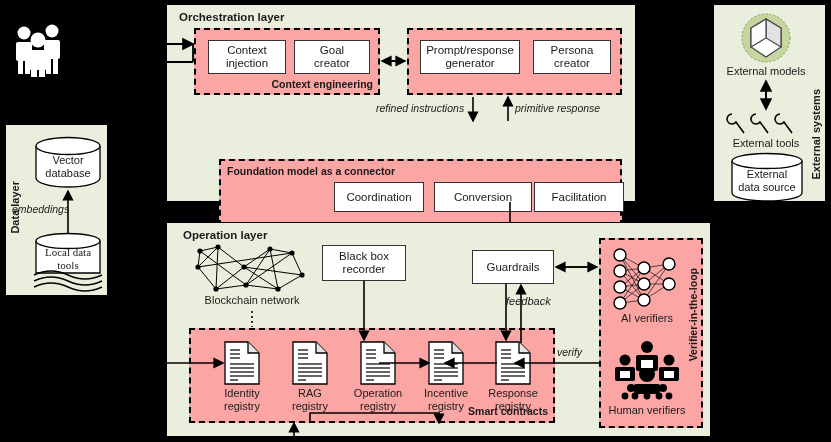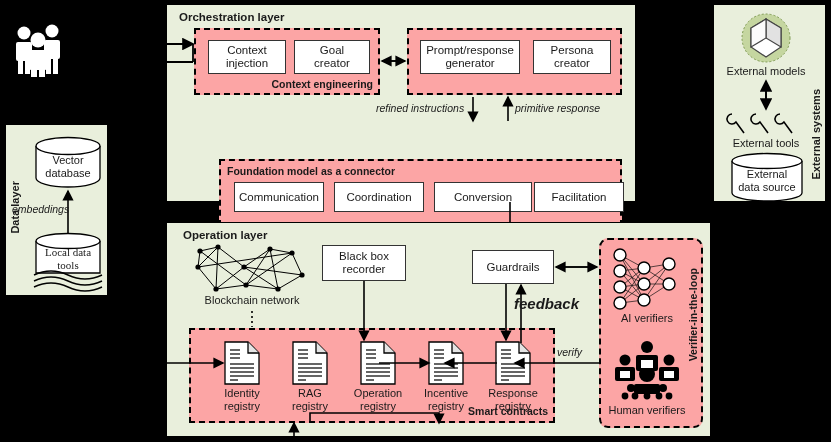--- a/index.html
+++ b/index.html
@@ -102,21 +102,20 @@
     <div class="abs wbox" style="left:124px;top:10px;width:78px;height:34px;">
       <div>
         <div>Persona</div>
         <div>creator</div>
       </div>
     </div>
   </div>
 
   <div class="abs panel-mid" style="left:52px;top:118px;width:403px;height:67px;margin-top:36px;">
     <div class="abs bold" style="left:6px;top:4px;font-size:10.5px;">Foundation model as a connector</div>
-    <div class="abs wbox" style="left:13px;top:21px;width:90px;height:30px;">Communication</div>
     <div class="abs wbox" style="left:113px;top:21px;width:90px;height:30px;">Coordination</div>
     <div class="abs wbox" style="left:213px;top:21px;width:98px;height:30px;">Conversion</div>
     <div class="abs wbox" style="left:313px;top:21px;width:90px;height:30px;">Facilitation</div>
   </div>
 
   <svg width="470" height="198">
     <defs>
         <marker id="a2" markerWidth="7" markerHeight="7" refX="6" refY="3.5" orient="auto">
       <path d="M0,0 L7,3.5 L0,7 z" fill="#000"></path>
         </marker>
@@ -239,21 +238,21 @@
       <path d="M24,1 L24,12 L35,12" fill="#e4e4e4" stroke="#000" stroke-width="1.3"></path>
       <g stroke="#333" stroke-width="1.3">
           <path d="M6,9 h10 M6,13 h10 M6,17 h10"></path>
       <path d="M6,23 h24 M6,27 h24 M6,31 h24 M6,35 h24 M6,39 h8"></path>
         </g>
     </svg>
     <div class="abs cap" style="left:0;top:46px;width:66px;">Response</div>
     <div class="abs cap" style="left:0;top:59px;width:66px;">registry</div>
   </div>
 
-  <div class="abs panel-mid" style="left:432px;top:15px;width:104px;height:190px;border-radius:9px;">
+  <div class="abs panel-mid" style="left:432px;top:15px;width:104px;height:190px;">
     <div class="abs vert bold" style="right:2px;top:28px;font-size:10.5px;">Verifier-in-the-loop</div>
     <div class="abs" style="left:6px;top:6px;width:80px;height:80px;">
       <svg width="80" height="64" viewBox="0 0 80 64">
         <g stroke="#111" stroke-width="0.7" fill="none">
           <path d="M13,9 L37,22 M13,9 L37,38 M13,9 L37,54 M13,25 L37,22 M13,25 L37,38 M13,25 L37,54
                    M13,41 L37,22 M13,41 L37,38 M13,41 L37,54 M13,57 L37,22 M13,57 L37,38 M13,57 L37,54
                    M37,22 L62,18 M37,22 L62,38 M37,38 L62,18 M37,38 L62,38 M37,54 L62,18 M37,54 L62,38"></path>
         </g>
         <g fill="#fff" stroke="#000" stroke-width="1.4">
           <circle cx="13" cy="9" r="6"></circle>
@@ -321,21 +320,21 @@
 
     <line x1="434" y1="140" x2="348" y2="140" stroke="#000" stroke-width="1.6" marker-end="url(#a4)"></line>
 
     <line x1="389" y1="44" x2="430" y2="44" stroke="#000" stroke-width="1.6" marker-end="url(#a4)"></line>
     <line x1="430" y1="44" x2="389" y2="44" stroke="#000" stroke-width="1.6" marker-end="url(#a4)"></line>
 
     <line x1="127" y1="215" x2="127" y2="200" stroke="#000" stroke-width="1.6" marker-end="url(#a4)"></line>
 
     <path d="M143,200 L143,190 L272,190 L272,200" fill="none" stroke="#000" stroke-width="1.6" marker-end="url(#a4)"></path>
   </svg>
-  <div class="abs ital" style="left:347px;top:72px;font-size:15px;font-weight:bold;">feedback</div>
+  <div class="abs ital" style="left:339px;top:72px;font-size:11px;">feedback</div>
   <div class="abs ital" style="left:390px;top:123px;font-size:10.5px;">verify</div>
 </div>
 
 <div class="abs panel-light" style="left:713px;top:4px;width:113px;height:198px;">
   <div class="abs vert bold" style="right:3px;top:84px;font-size:11px;">External systems</div>
 
   <div class="abs" style="left:12px;top:8px;width:80px;height:62px;">
     <svg width="80" height="50" viewBox="0 0 80 50">
       <circle cx="40" cy="25" r="24" fill="#c5d6a0" stroke="#7f9a53" stroke-width="1" stroke-dasharray="2,2"></circle>
       <path d="M40,6 L55,15 L55,34 L40,44 L25,34 L25,15 Z" fill="#ffffff" stroke="#444" stroke-width="1.2"></path>

